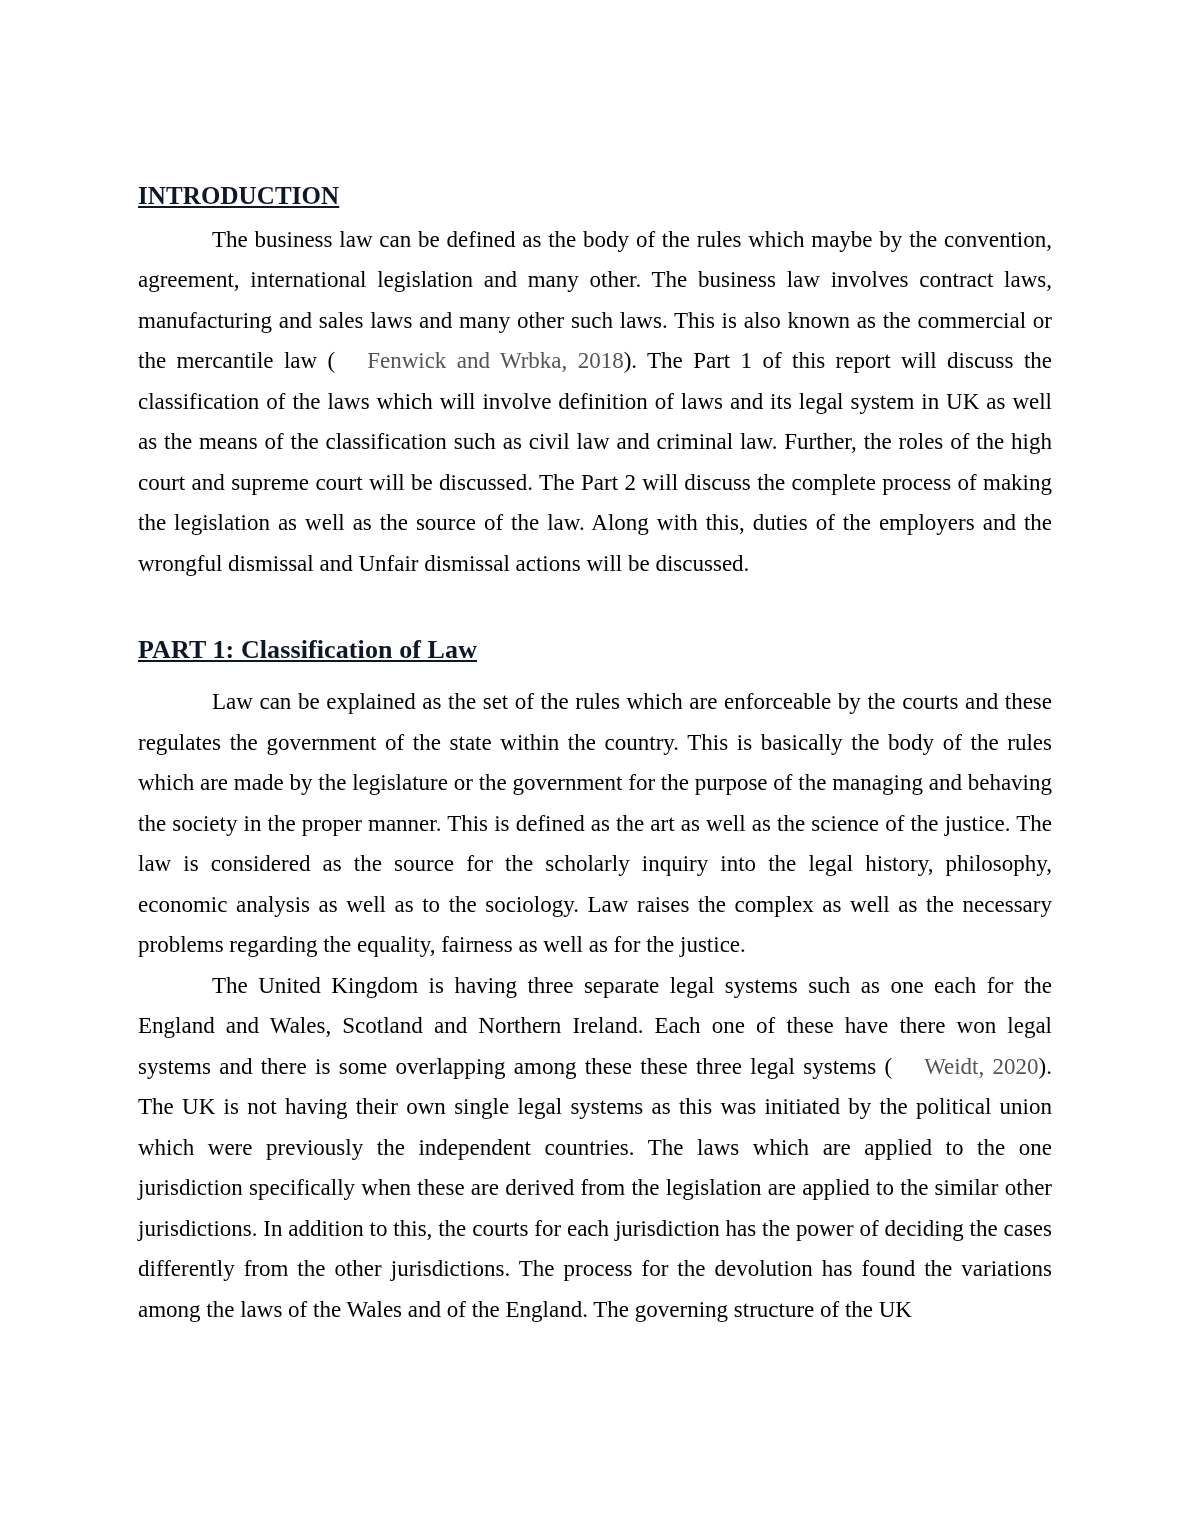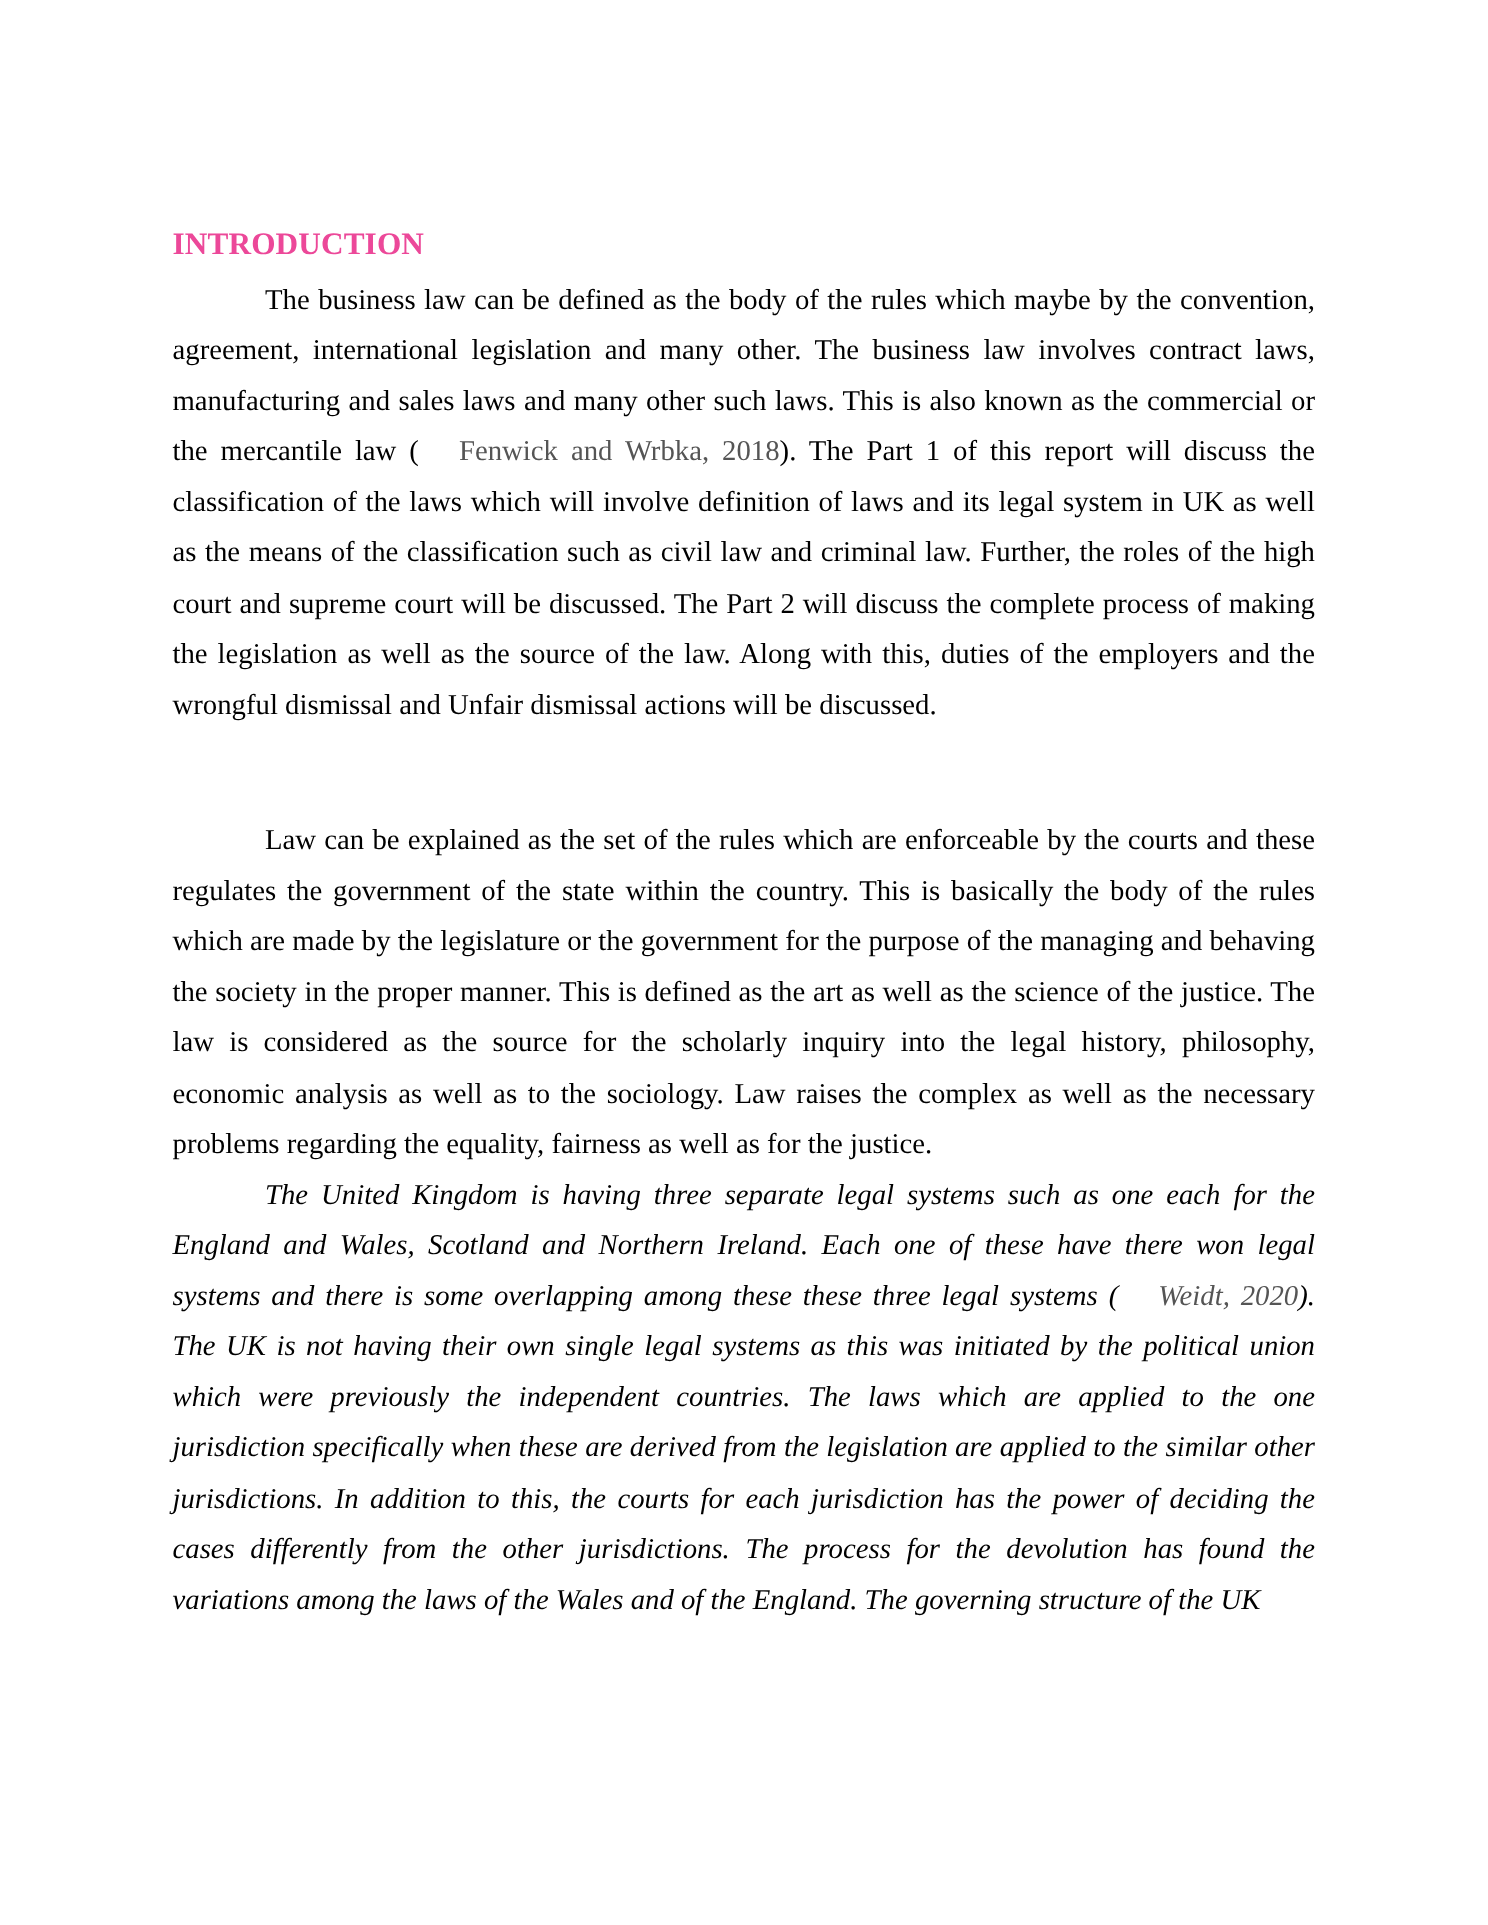--- a/index.html
+++ b/index.html
@@ -22,21 +22,22 @@
     left: 138px;
     top: 182px;
     width: 914px;
   }
   .h1 {
     font-size: 25px;
     font-weight: bold;
     line-height: 1.15;
     margin: 0 0 0 0;
     letter-spacing: 0.1px;
-    color: #ec4899;
+    color: #0f172a;
+    text-decoration: underline;
   }
   .h1.part {
     font-size: 26px;
   }
   .subhead {
     font-size: 23px;
     font-weight: normal;
     line-height: 1.2;
     margin: 0;
     color: #000;
@@ -55,35 +56,36 @@
     hyphens: none;
   }
   .cite {
     color: #555555;
     margin-left: 32px;
   }
   .gap-after-intro-head { height: 9px; }
   .gap-before-part { height: 51px; }
   .gap-after-part-head { height: 9px; }
   .gap-after-subhead { height: 8px; }
-  .para + .para { margin-top: 0px; font-style: italic; }
+  .para + .para { margin-top: 0px; }
 </style>
 </head>
 <body>
 
 <div class="page">
   <div class="content">
 
     <h1 class="h1">INTRODUCTION</h1>
     <div class="gap-after-intro-head"></div>
 
     <p class="para" id="p-intro-1"><span>The business law can be defined as the body of the rules which maybe by the convention, agreement, international legislation and many other. The business law involves contract laws, manufacturing and sales laws and many other such laws. This is also known as the commercial or the mercantile law (</span><span class="cite" style="color: rgb(85, 85, 85);">Fenwick and Wrbka, 2018</span><span>). The Part 1 of this report will discuss the classification of the laws which will involve definition of laws and its legal system in UK as well as the means of the classification such as civil law and criminal law. Further, the roles of the high court and supreme court will be discussed. The Part 2 will discuss the complete process of making the legislation as well as the source of the law. Along with this, duties of the employers and the wrongful dismissal and Unfair dismissal actions will be discussed.</span></p>
 
     <div class="gap-before-part"></div>
 
+    <h1 class="h1 part">PART 1: Classification of Law</h1>
     <div class="gap-after-part-head"></div>
 
     <div class="gap-after-subhead"></div>
 
     <p class="para" id="p-part1-1"><span>Law can be explained as the set of the rules which are enforceable by the courts and these regulates the government of the state within the country. This is basically the body of the rules which are made by the legislature or the government for the purpose of the managing and behaving the society in the proper manner. This is defined as the art as well as the science of the justice. The law is considered as the source for the scholarly inquiry into the legal history, philosophy, economic analysis as well as to the sociology. Law raises the complex as well as the necessary problems regarding the equality, fairness as well as for the justice.</span></p>
 
     <p class="para" id="p-part1-2"><span>The United Kingdom is having three separate legal systems such as one each for the England and Wales, Scotland and Northern Ireland. Each one of these have there won legal systems and there is some overlapping among these these three legal systems (</span><span class="cite" style="color: rgb(85, 85, 85);">Weidt, 2020</span><span>). The UK is not having their own single legal systems as this was initiated by the political union which were previously the independent countries. The laws which are applied to the one jurisdiction specifically when these are derived from the legislation are applied to the similar other jurisdictions. In addition to this, the courts for each jurisdiction has the power of deciding the cases differently from the other jurisdictions. The process for the devolution has found the variations among the laws of the Wales and of the England. The governing structure of the UK</span></p>
 
   </div>
 </div>

